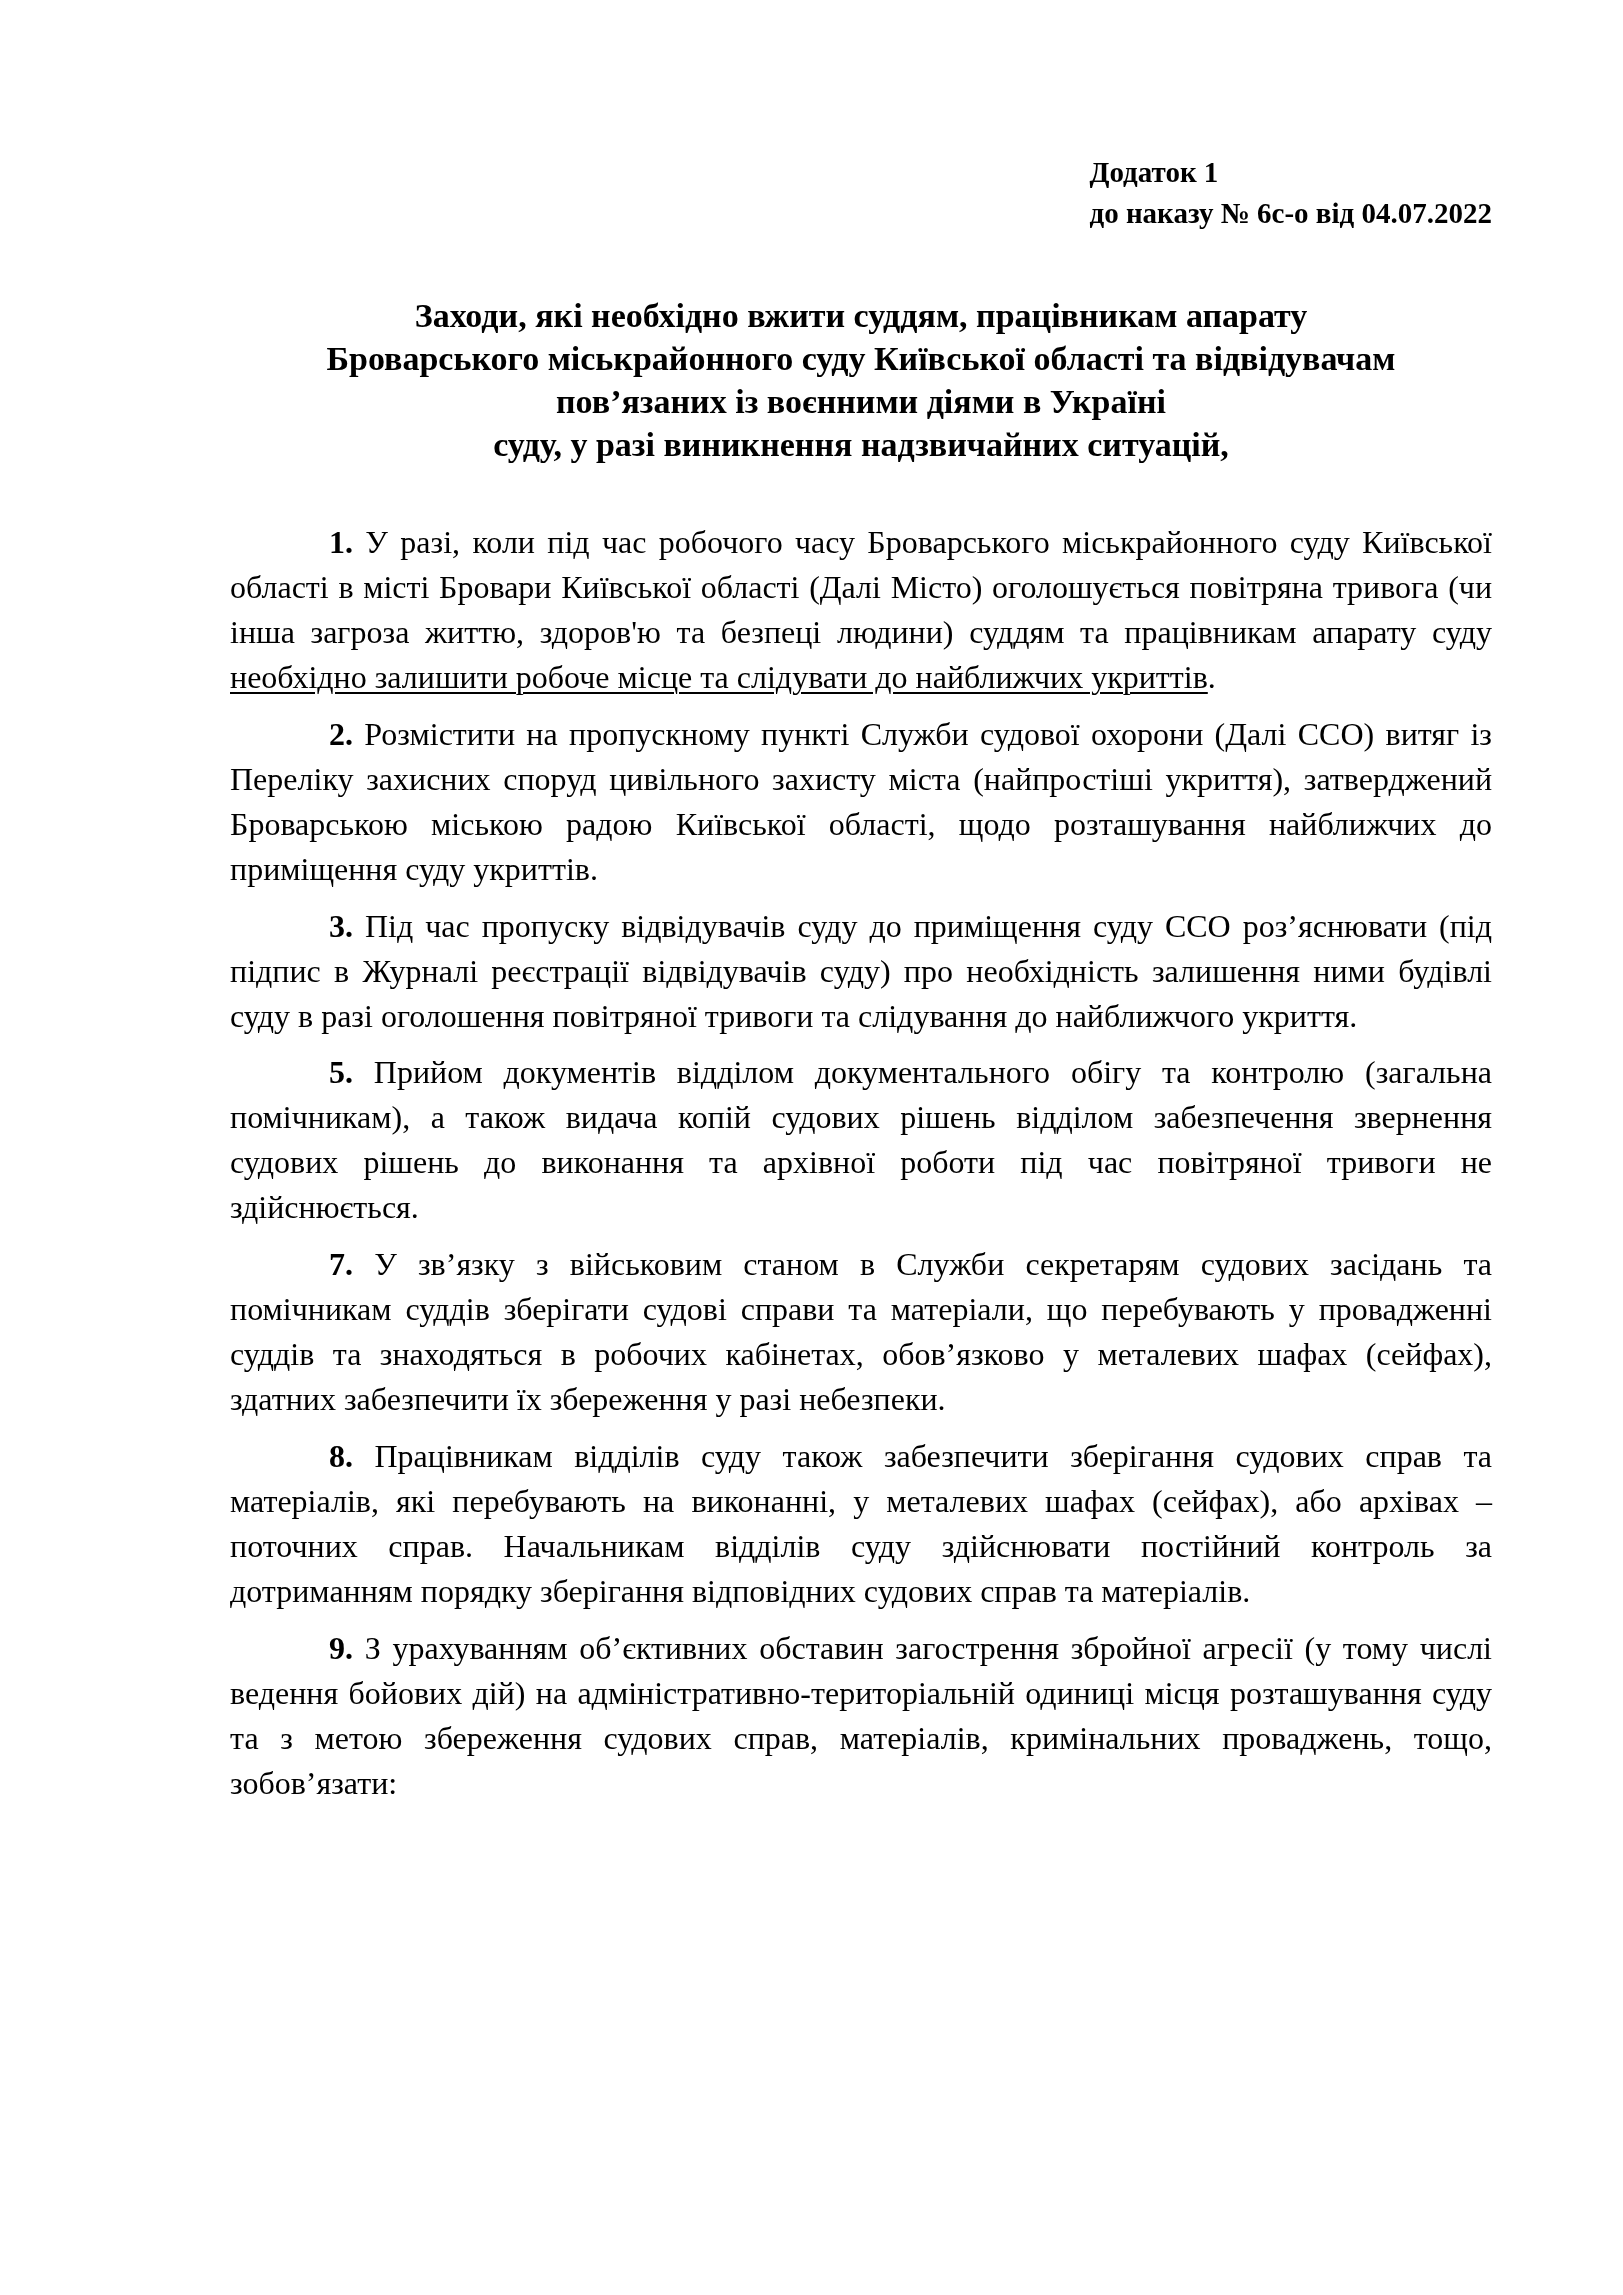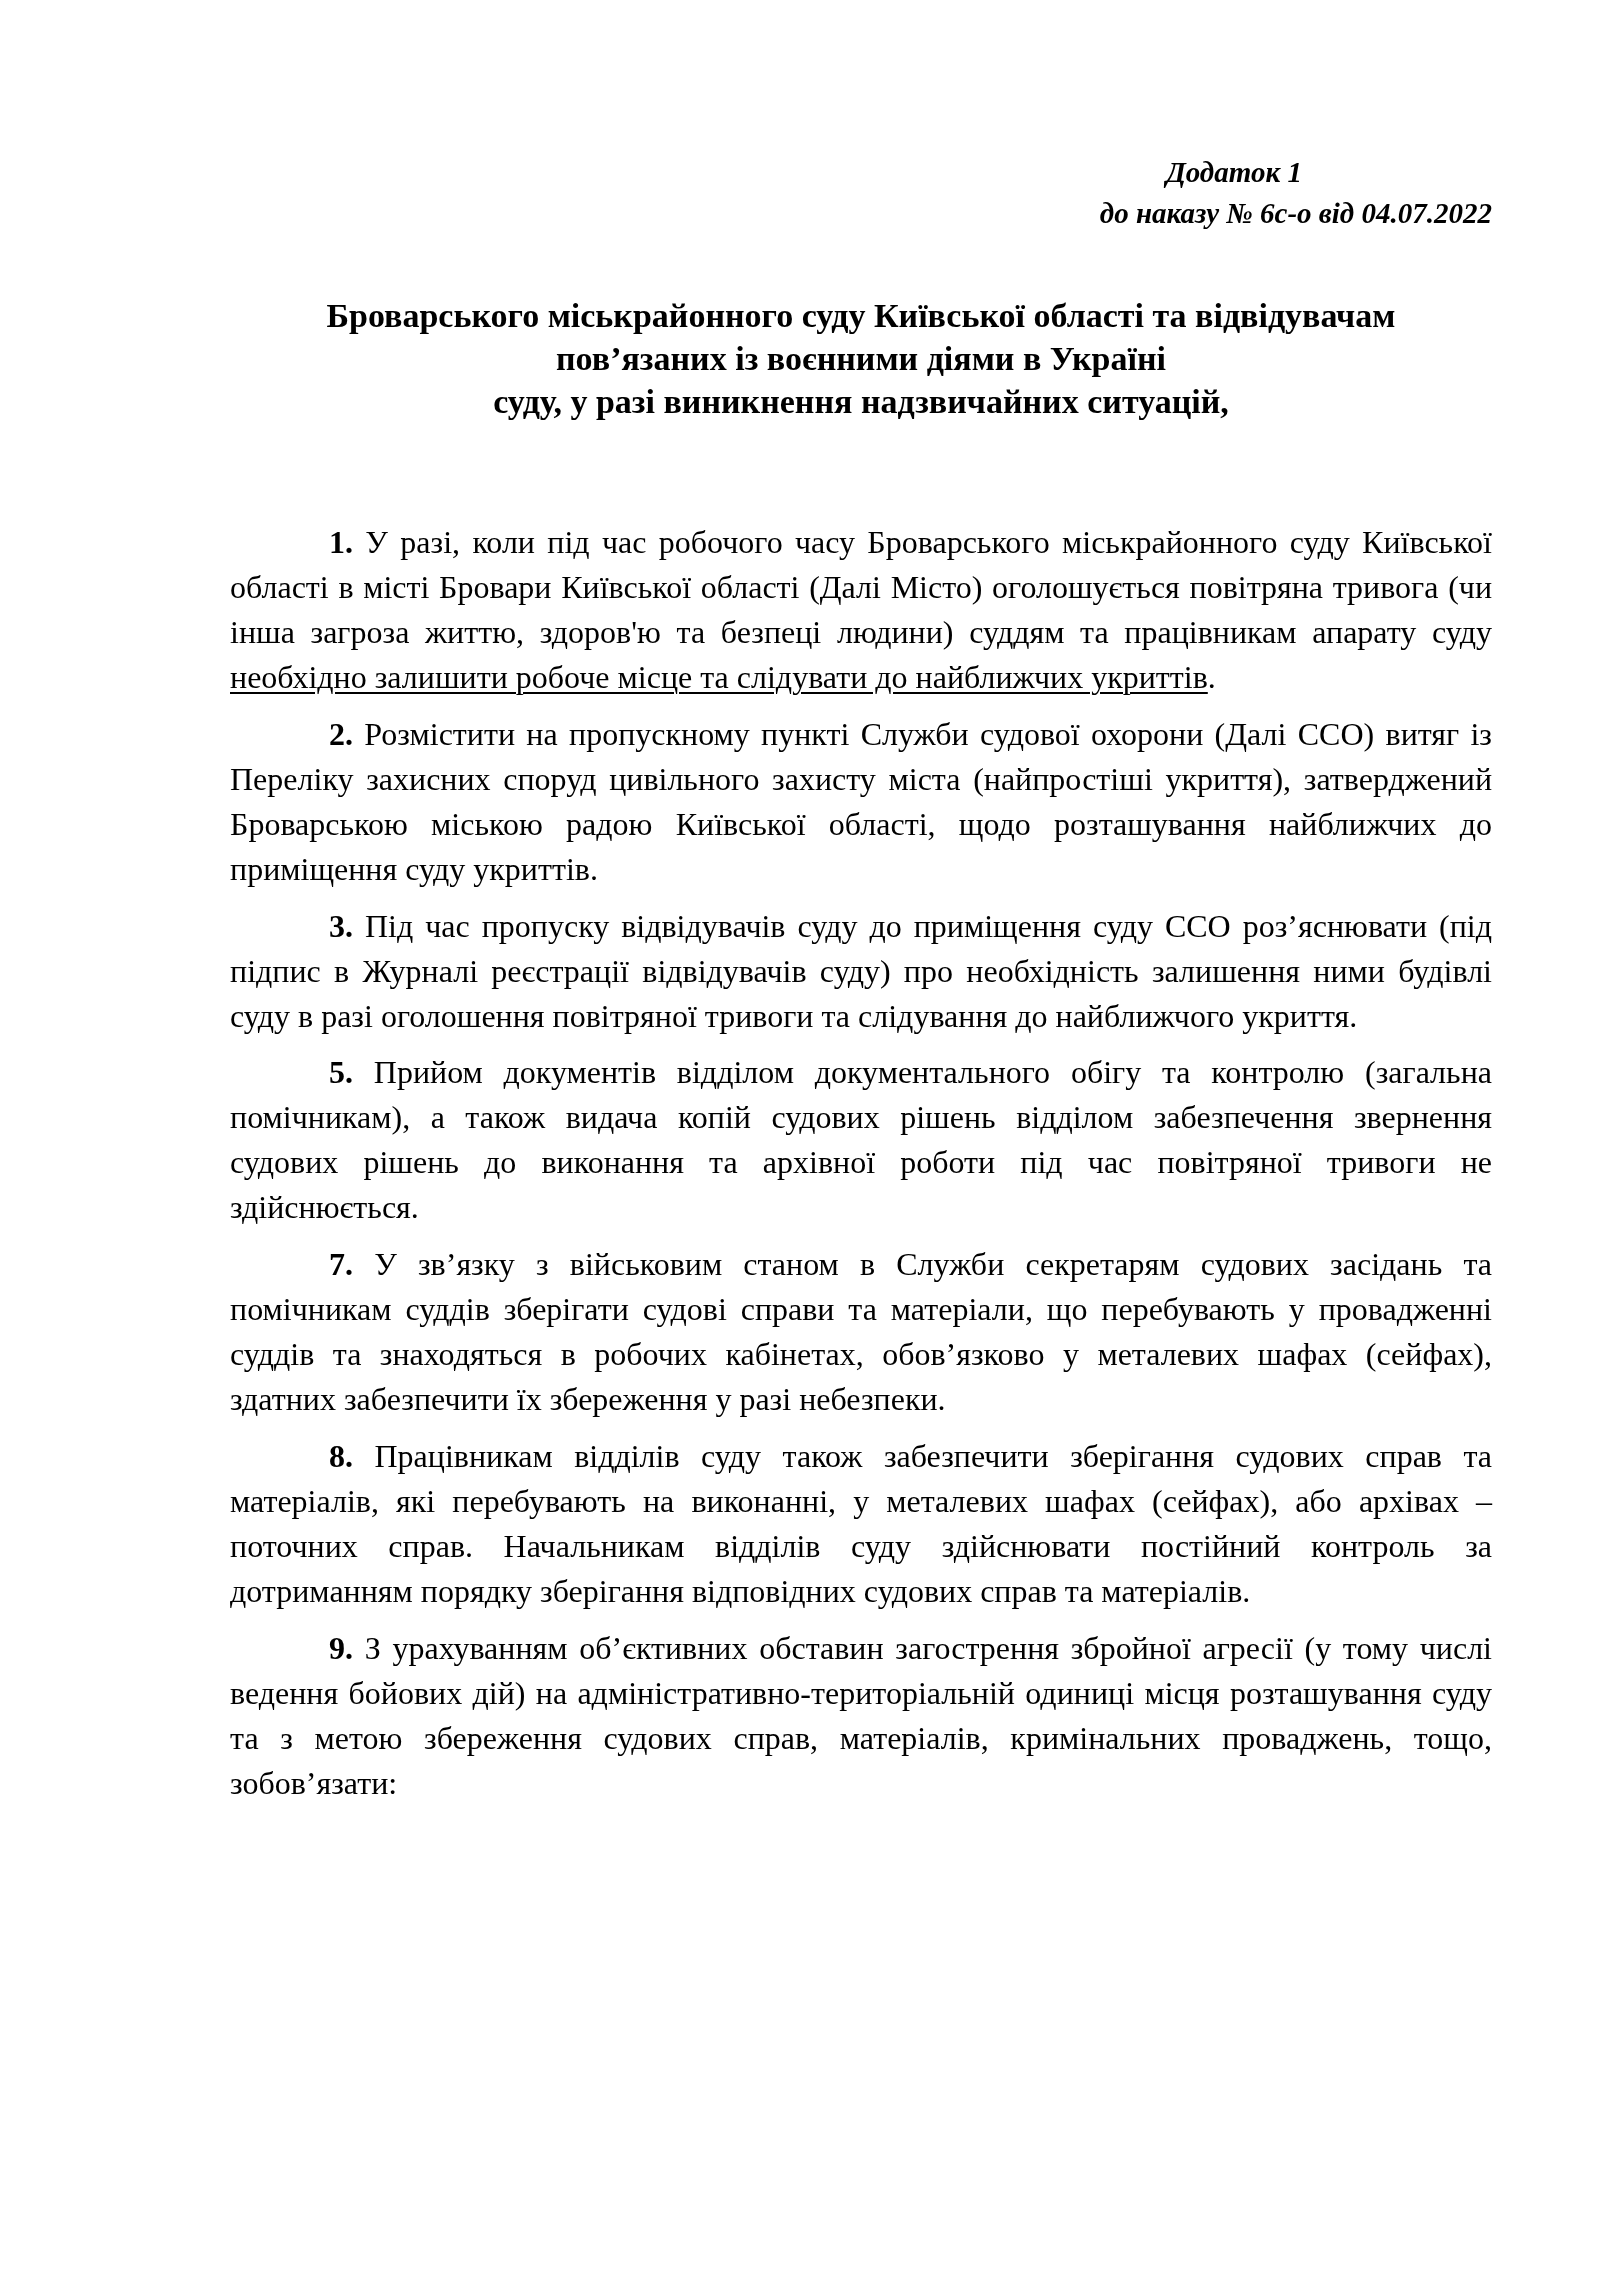--- a/index.html
+++ b/index.html
@@ -2,22 +2,22 @@
 <html style="font-size:10.5px"><head>
 <meta charset="utf-8">
 <style>
   html, body { margin: 0; padding: 0; background: #ffffff; }
   body { width: 1623px; height: 2295px; position: relative; overflow: hidden; }
   .page {
     position: absolute; left: 230px; top: 0; width: 1262px;
     font-family: "Liberation Serif", serif; color: #000;
   }
   .annex {
-    position: absolute; right: 0; top: 152px; text-align: center;
-    font-style: italic; font-weight: bold; font-size: 29px; line-height: 41px;
+    position: absolute; right: 0; top: 152px; text-align: left;
+    font-weight: bold; font-size: 29px; line-height: 41px;
   }
   .annex .l1 { display: block; padding-right: 124px; }
   .title {
     position: absolute; left: 0; top: 294px; width: 100%;
     text-align: center; font-weight: bold; font-size: 34px; line-height: 43px;
   }
   .title span { display: block; }
   .body {
     position: absolute; left: 0; top: 520px; width: 100%;
     font-size: 32px; line-height: 45px; text-align: justify;
@@ -30,20 +30,21 @@
 <body>
 
 <div class="page">
 
   <div class="annex">
     <span class="l1">Додаток 1</span>
     <span>до наказу № 6с-о від 04.07.2022</span>
   </div>
 
   <div class="title">
+    <span>Заходи, які необхідно вжити суддям, працівникам апарату</span>
     <span>Броварського міськрайонного суду Київської області та відвідувачам</span>
     <span>пов’язаних із воєнними діями в Україні</span>
     <span>суду, у разі виникнення надзвичайних ситуацій,</span>
   </div>
 
   <div class="body">
     <p class="para"><span class="num">1.</span><span> У разі, коли під час робочого часу Броварського міськрайонного суду Київської області в місті Бровари Київської області (Далі Місто) оголошується повітряна тривога (чи інша загроза життю, здоров'ю та безпеці людини) суддям та працівникам апарату суду </span><span class="ul">необхідно залишити робоче місце та слідувати до найближчих укриттів</span><span>.</span></p>
 
     <p class="para"><span class="num">2.</span><span> Розмістити на пропускному пункті Служби судової охорони (Далі ССО) витяг із Переліку захисних споруд цивільного захисту міста (найпростіші укриття), затверджений Броварською міською радою Київської області, щодо розташування найближчих до приміщення суду укриттів.</span></p>
 

